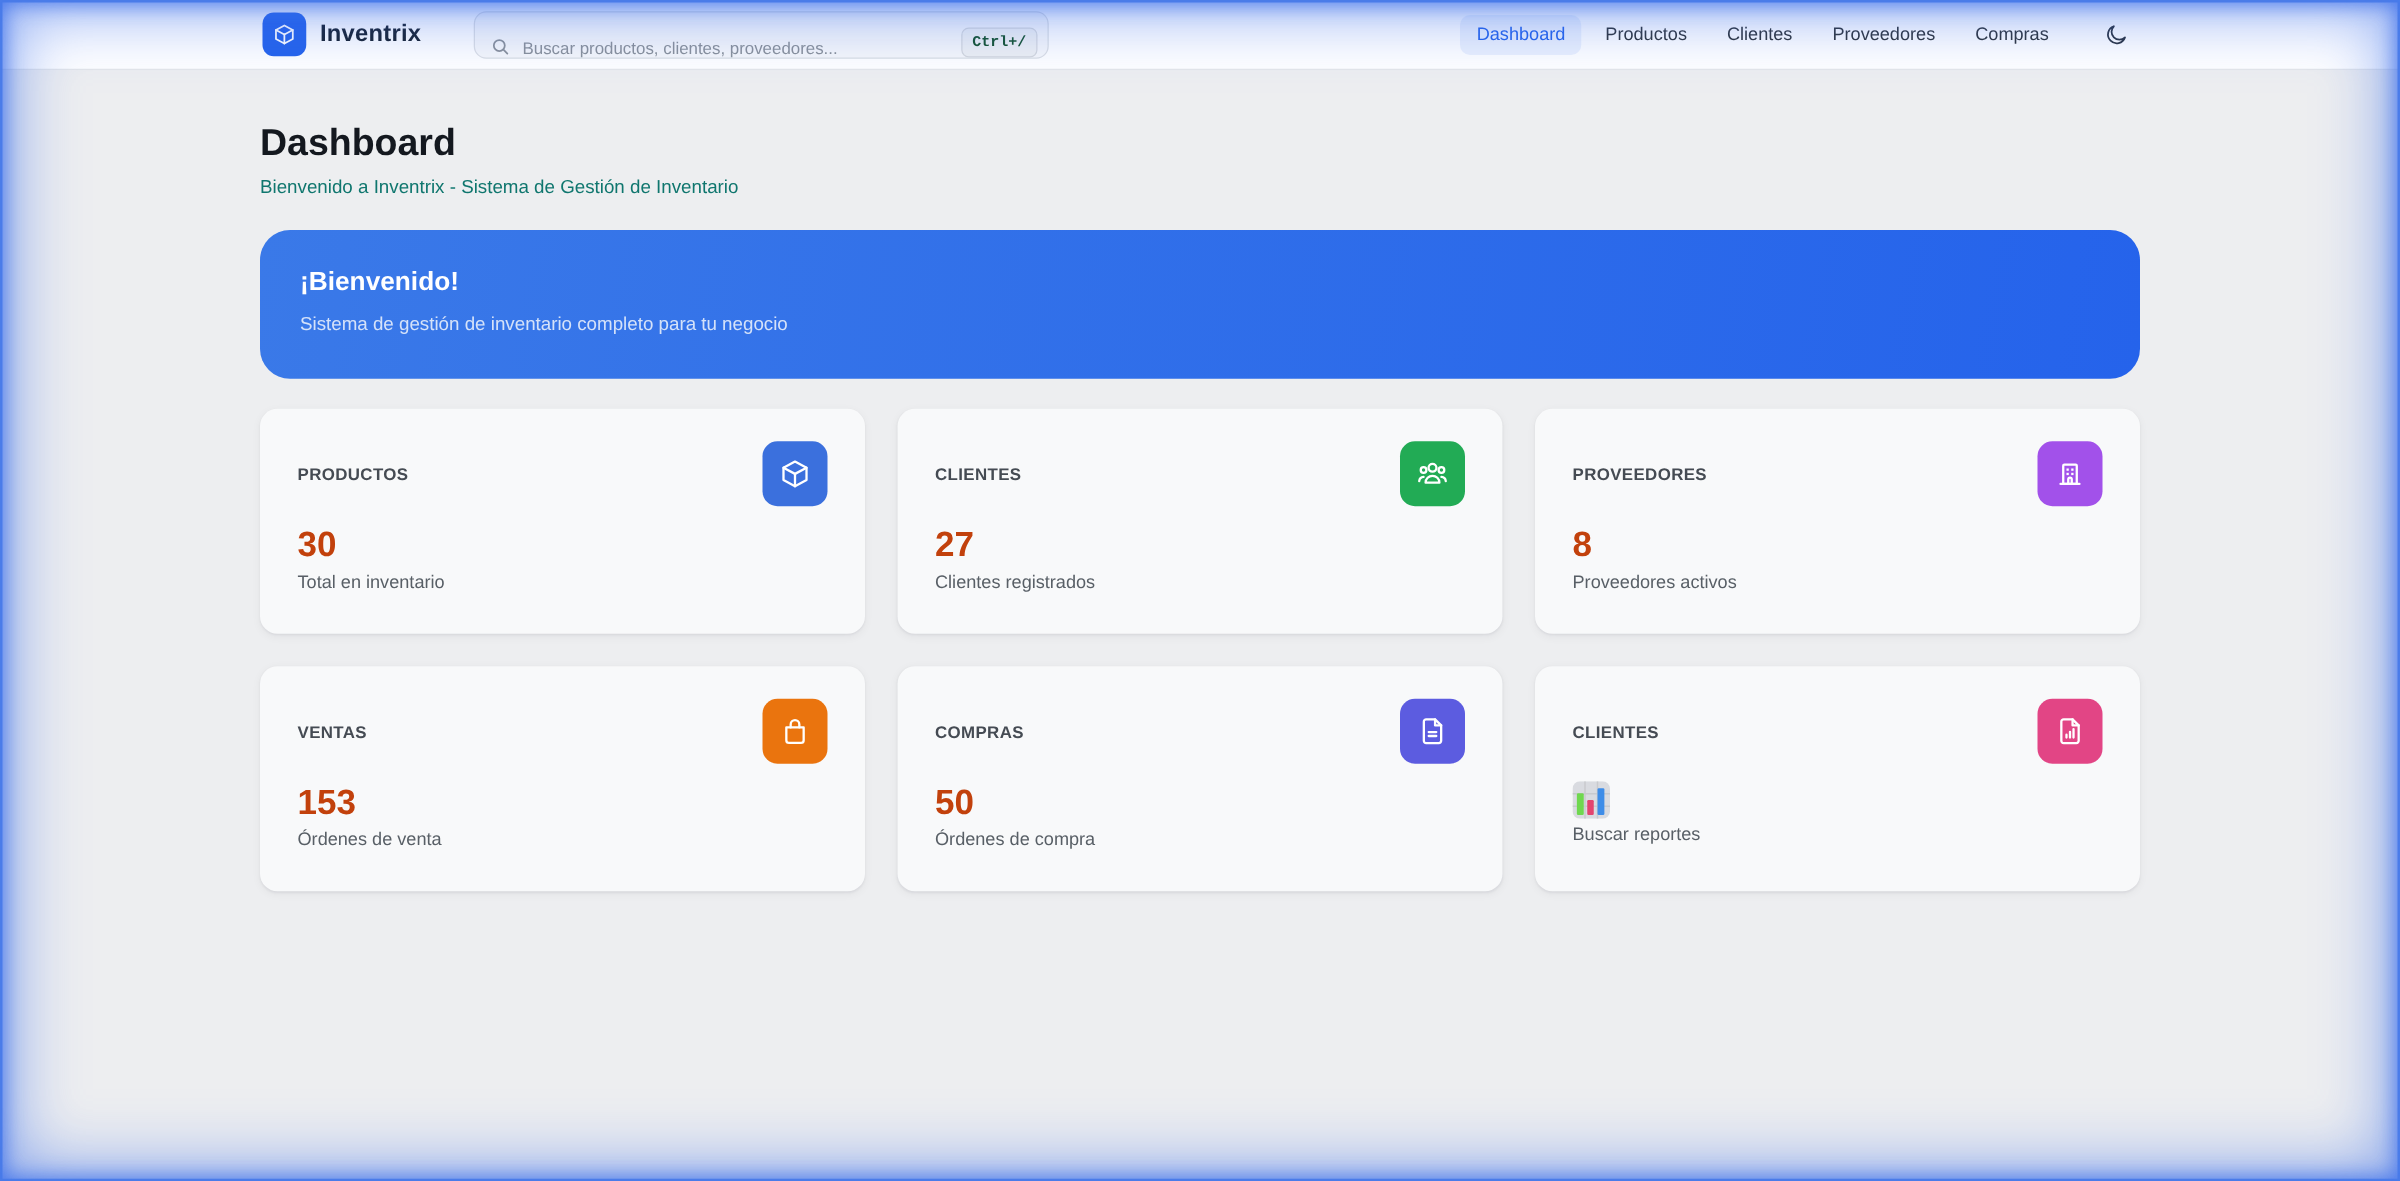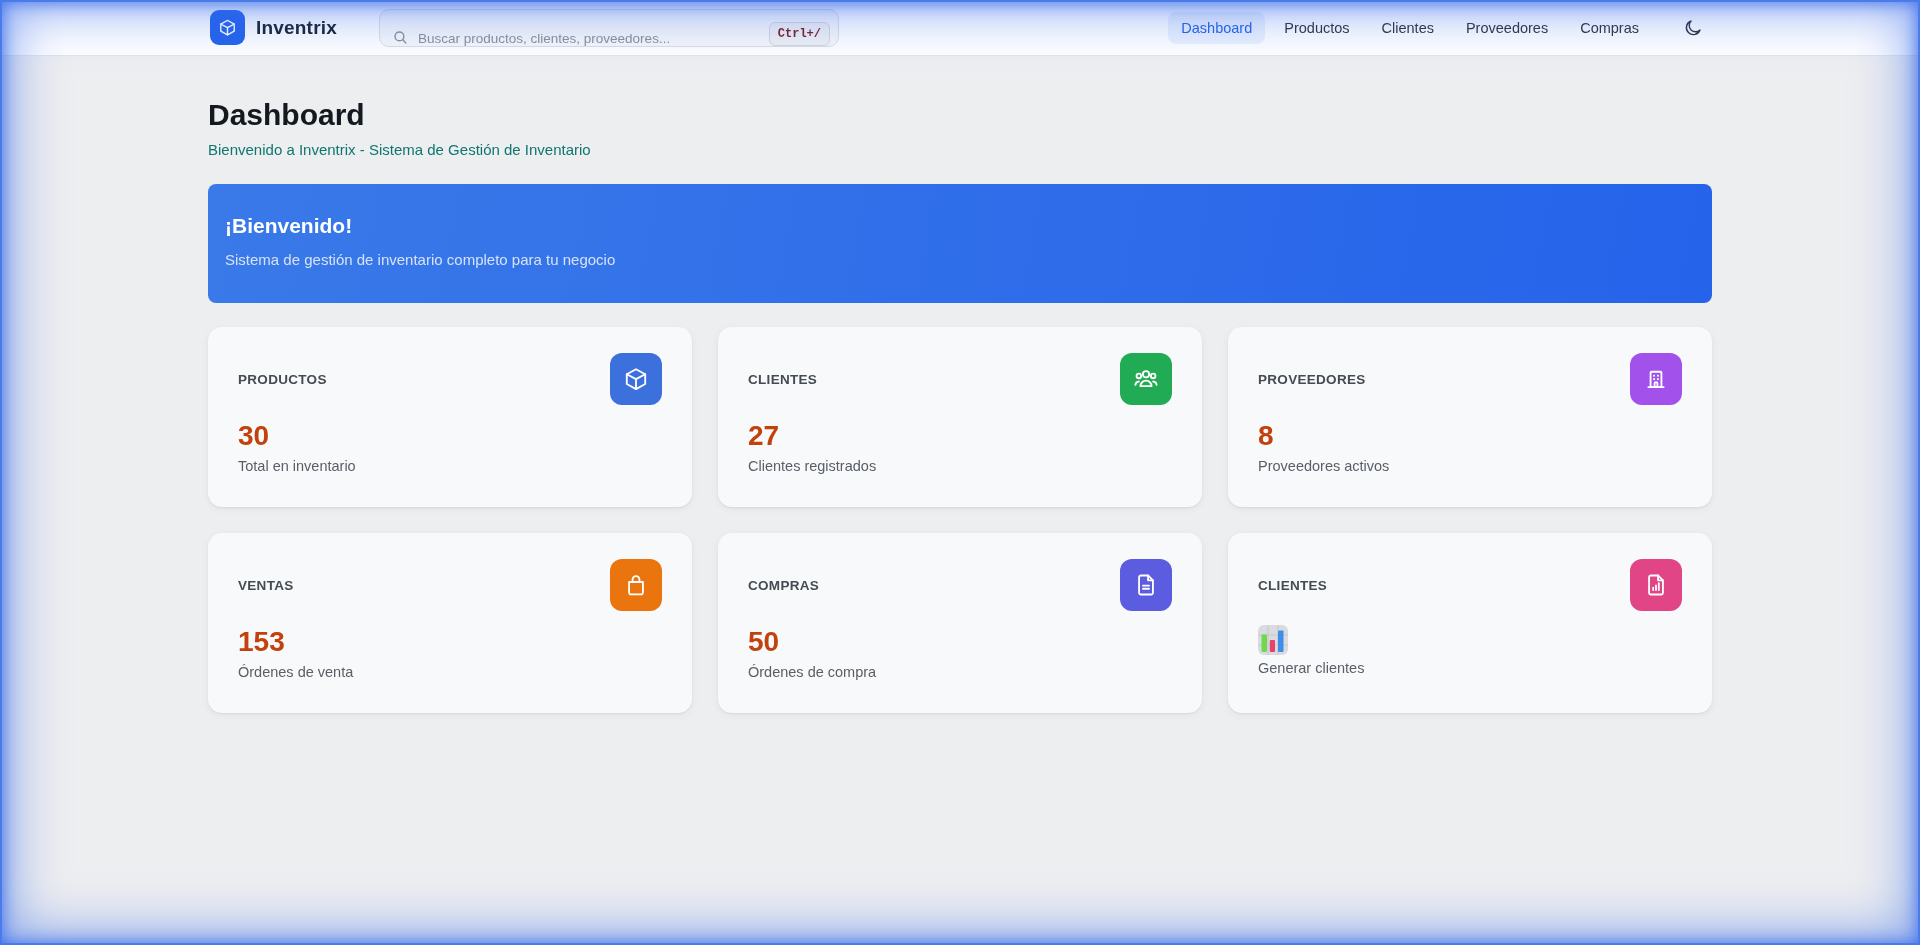--- a/index.html
+++ b/index.html
@@ -23,31 +23,31 @@
     display:flex; align-items:center; justify-content:center;}
   .brand-name{font-size:19px; font-weight:700; color:#16202e; letter-spacing:.2px;}
   .searchbox{margin-left:42px; width:460px; height:38px; background:#f7f8fa;
     border:1px solid #dcdfe4; border-radius:10px; display:flex; align-items:flex-end;
     padding:0 8px 0 12px; gap:9px;}
   .searchbox input{flex:1; border:none; outline:none; background:transparent;
     font-size:13.5px; color:#333; font-family:inherit;}
   .searchbox input::placeholder{color:#8b9199;}
   .kbd{font-family:"Liberation Mono","DejaVu Sans Mono",monospace; font-size:12px;
     background:#eff1f3; border:1px solid #d5d8dd; border-radius:6px; padding:4px 8px;
-    color:#7f1d1d; font-weight:700; white-space:nowrap;}
+    color:#14532d; font-weight:700; white-space:nowrap;}
   .nav-right{margin-left:auto; display:flex; align-items:center; gap:6px;}
   .nav-link{font-size:14.5px; color:#2e3338; padding:8px 13px; border-radius:8px; cursor:pointer;}
   .nav-link.active{color:var(--accent,#2563eb); background:rgba(37,99,235,.09);}
   .theme-toggle{margin-left:18px; width:34px; height:34px; display:flex; align-items:center;
     justify-content:center; cursor:pointer; border-radius:8px;}
   
   .main{width:1504px; margin:0 auto; padding-top:42px;}
   .page-title{font-size:30px; font-weight:700; color:#14181f;}
   .page-subtitle{margin-top:9px; font-size:15px; color:#0f766e;}
-  .banner{margin-top:26px; border-radius:8px; padding:30px 17px 35px; color:#fff;
+  .banner{margin-top:26px; border-radius:24px; padding:30px 32px 35px; color:#fff;
     background:linear-gradient(100deg,#3a79e8,#2563eb);}
   .banner-title{font-size:21px; font-weight:700;}
   .banner-subtitle{margin-top:13px; font-size:15px; color:#d5e2f9;}
   .grid{margin-top:24px; display:grid; grid-template-columns:repeat(3,1fr); gap:26px;}
   .card{background:var(--card-bg,#f8f9fa); border-radius:14px; padding:26px 30px;
     height:180px; box-shadow:0 1px 2px rgba(15,23,42,.06),0 2px 8px rgba(15,23,42,.05);
     cursor:pointer;}
   .card-head{display:flex; align-items:center; justify-content:space-between;}
   .card-label{font-size:13.5px; font-weight:700; color:#454b53; letter-spacing:.3px;}
   .icon-badge{width:52px; height:52px; border-radius:12px; display:flex;
@@ -209,19 +209,19 @@
         <span title="📊">
           <svg width="30" height="30" viewBox="0 0 30 30">
             <rect width="30" height="30" rx="6" fill="#d9dbe0"></rect>
             <path d="M0 10h30M0 20h30M10 0v30M20 0v30" stroke="#c8cace" stroke-width="1.2"></path>
             <rect x="3.5" y="9.5" width="5.5" height="17.5" rx="1" fill="#6fd84f"></rect>
             <rect x="11.8" y="15" width="5.2" height="12" rx="1" fill="#e3446f"></rect>
             <rect x="20" y="5.5" width="5.5" height="21.5" rx="1" fill="#3e8de8"></rect>
           </svg>
         </span>
       </div>
-      <div class="card-caption">Generar clientes</div>
+      <div class="card-caption">Buscar reportes</div>
     </div>
 
   </section>
 </main>
 
 <div class="glow"></div>
 
 </body></html>

